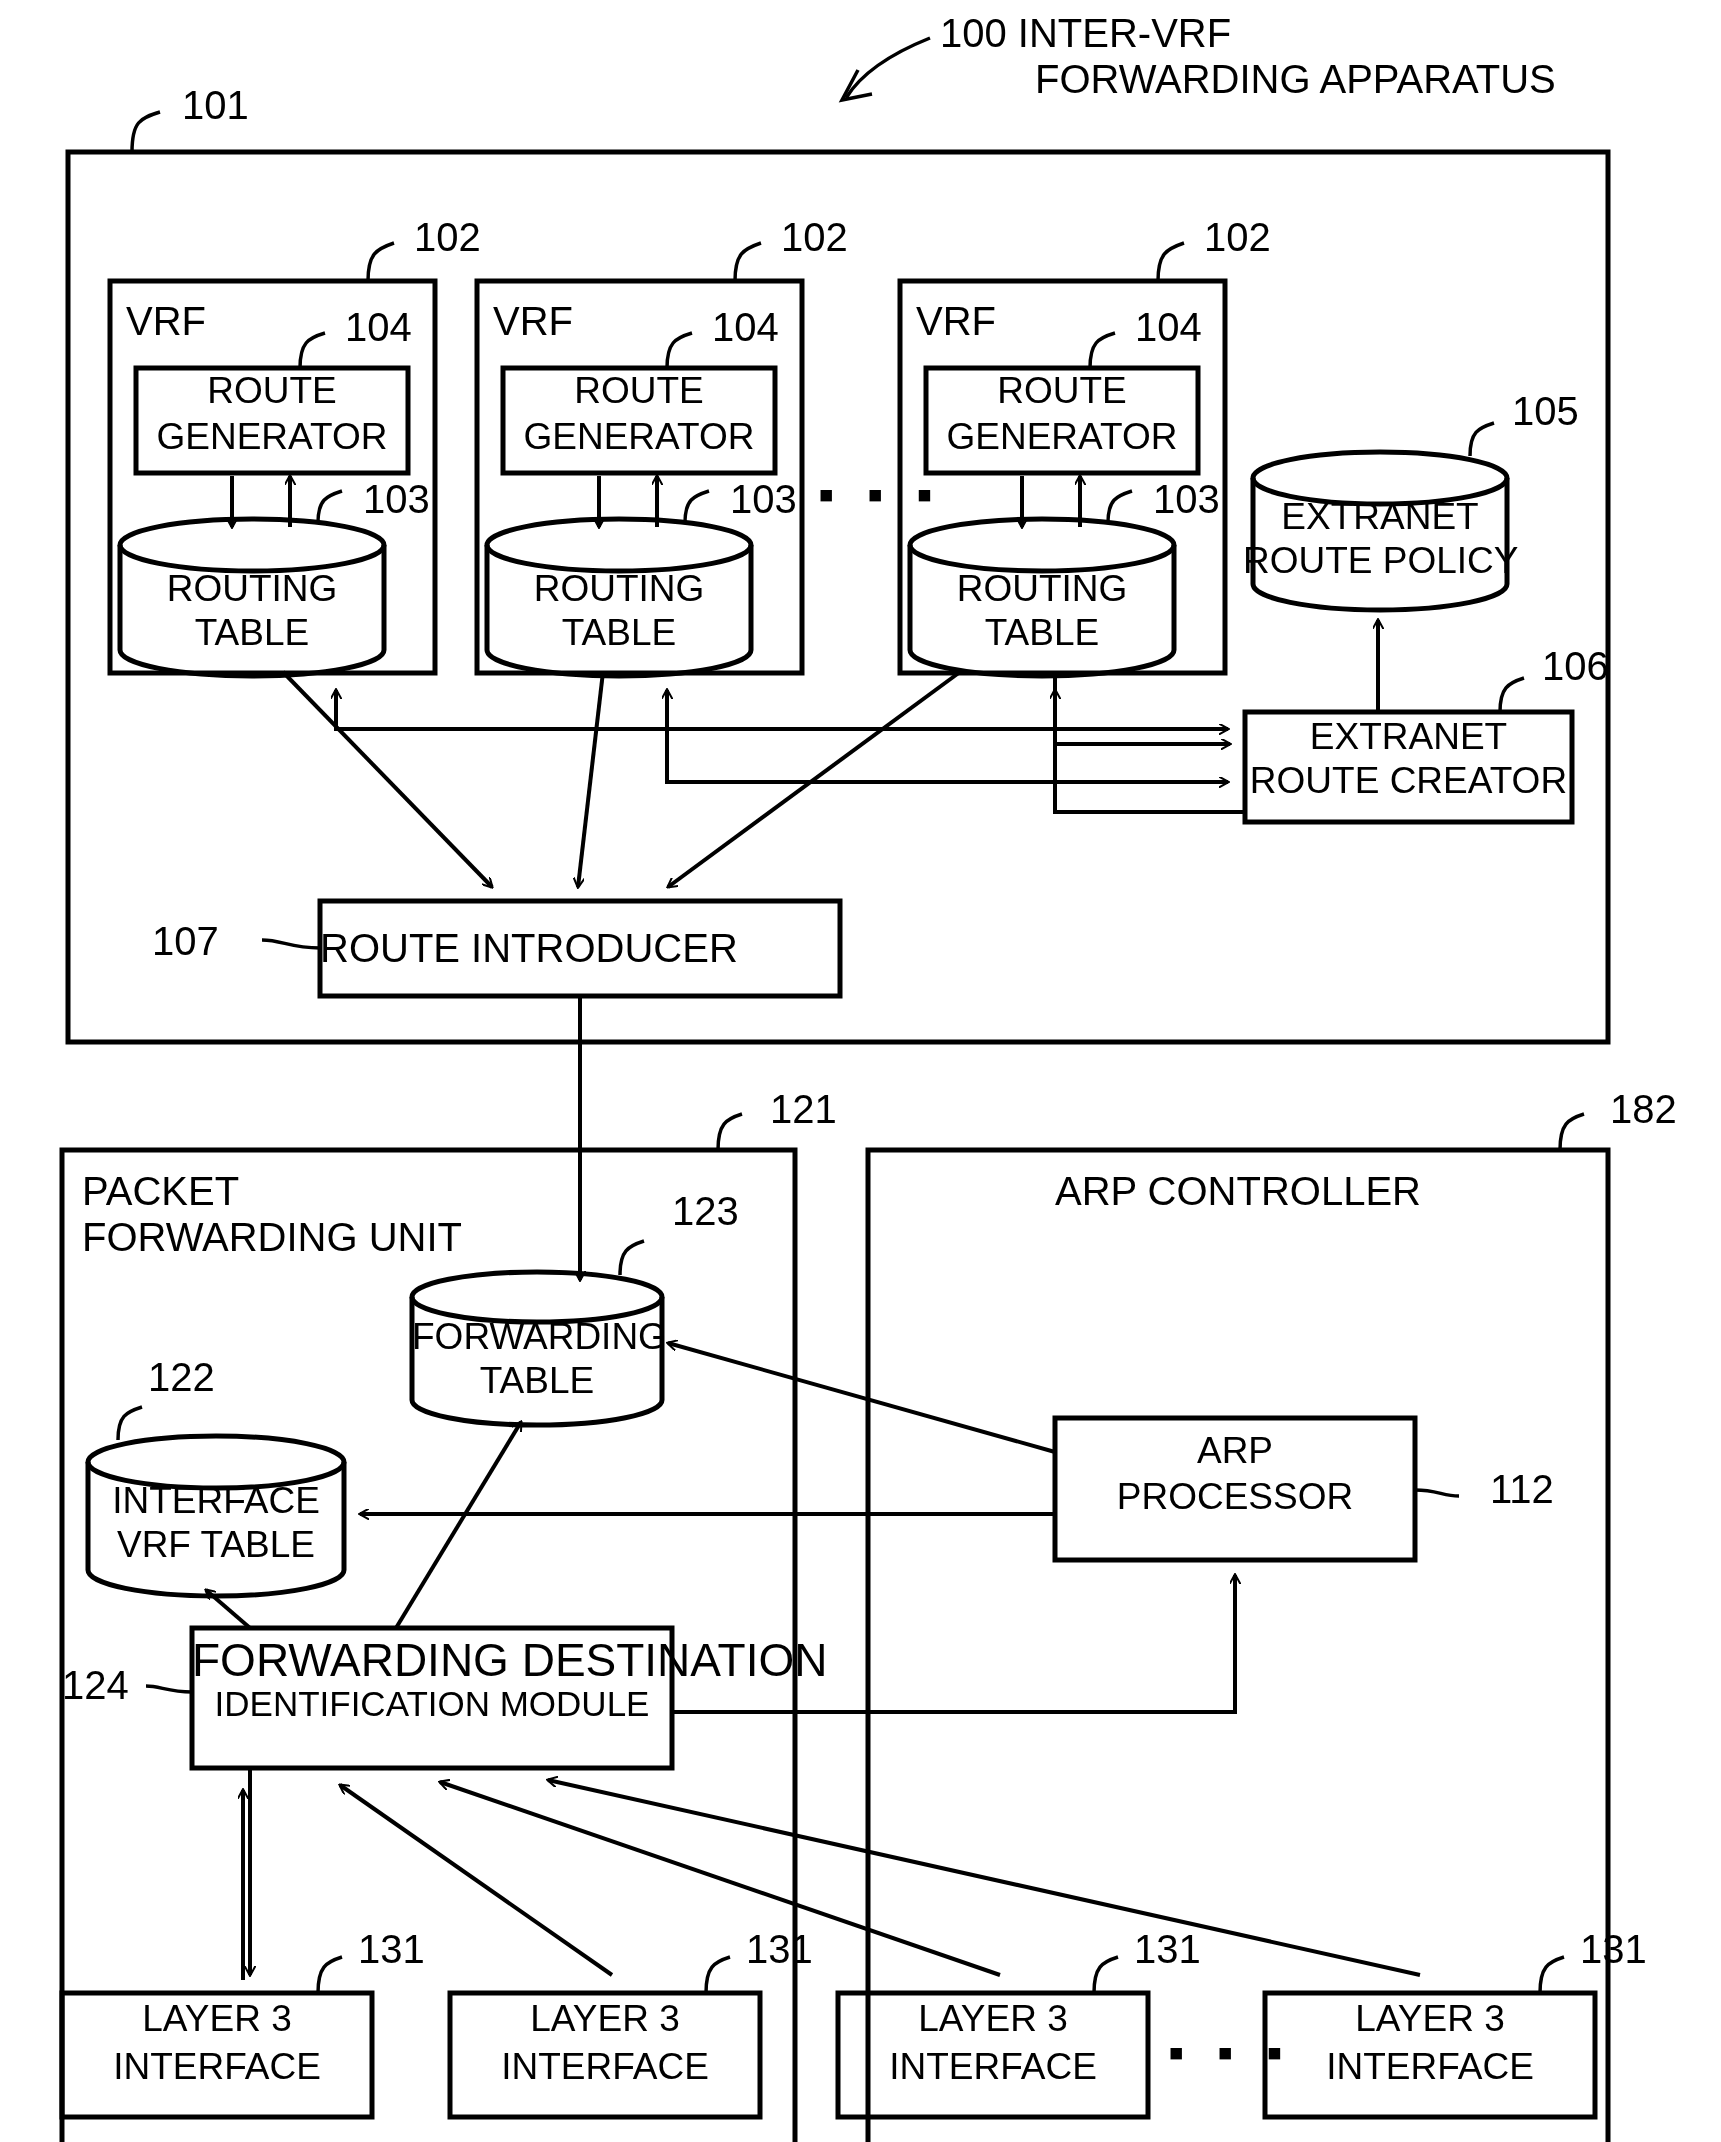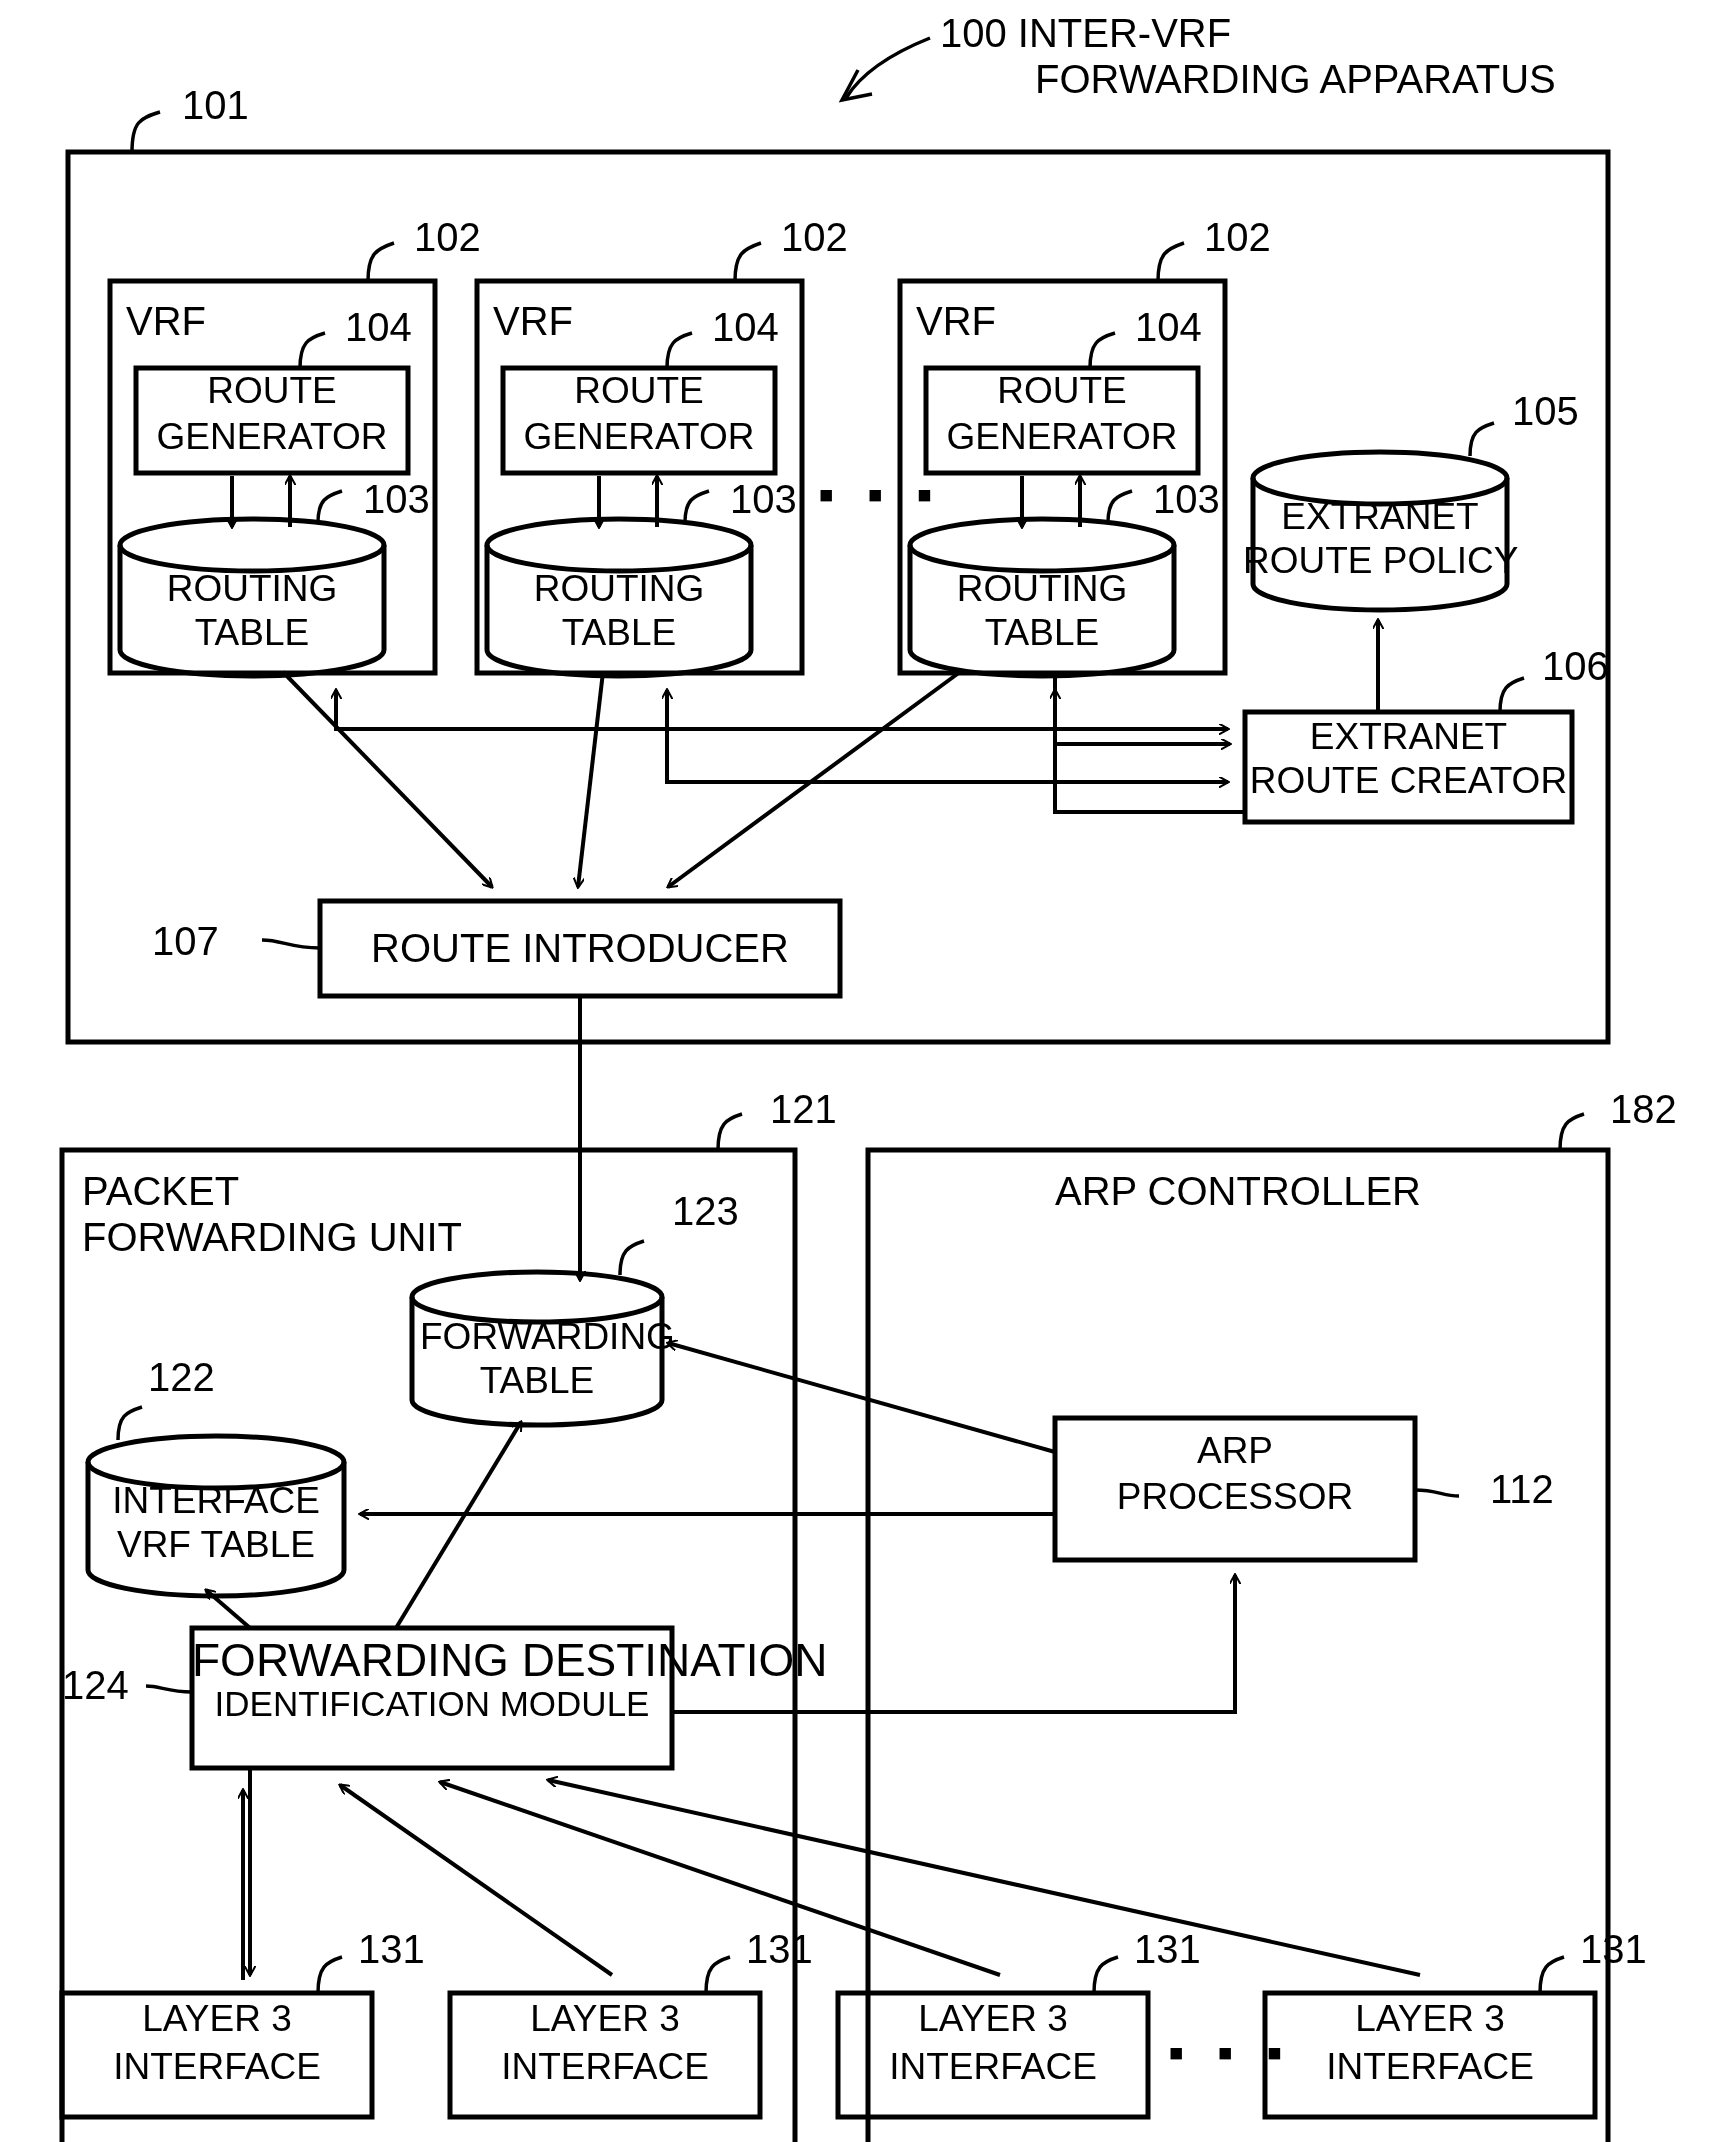--- a/index.html
+++ b/index.html
@@ -194,28 +194,28 @@
 
   <div class="lbl ref" style="left:1512px;top:390px;">105</div>
   <div class="lbl celltxt" style="left:1253px;top:498px;width:254px;">EXTRANET</div>
   <div class="lbl celltxt" style="left:1243px;top:542px;width:274px;">ROUTE POLICY</div>
 
   <div class="lbl ref" style="left:1542px;top:645px;">106</div>
   <div class="lbl celltxt" style="left:1245px;top:718px;width:327px;">EXTRANET</div>
   <div class="lbl celltxt" style="left:1243px;top:762px;width:331px;">ROUTE CREATOR</div>
 
   <div class="lbl ref" style="left:152px;top:920px;">107</div>
-  <div class="lbl boxtitle" style="left:320px;top:927px;width:520px;text-align:center;">ROUTE INTRODUCER</div>
+  <div class="lbl boxtitle" style="left:320px;top:927px;width:520px;text-align:left;">ROUTE INTRODUCER</div>
 
   <div class="lbl ref" style="left:770px;top:1088px;">121</div>
   <div class="lbl boxtitle" style="left:82px;top:1170px;">PACKET</div>
   <div class="lbl boxtitle" style="left:82px;top:1216px;">FORWARDING UNIT</div>
 
   <div class="lbl ref" style="left:672px;top:1190px;">123</div>
-  <div class="lbl celltxt" style="left:412px;top:1318px;width:250px;margin-left:8px;">FORWARDING</div>
+  <div class="lbl celltxt" style="left:412px;top:1318px;width:250px;">FORWARDING</div>
   <div class="lbl celltxt" style="left:412px;top:1362px;width:250px;">TABLE</div>
 
   <div class="lbl ref" style="left:148px;top:1356px;">122</div>
   <div class="lbl celltxt" style="left:88px;top:1482px;width:256px;">INTERFACE</div>
   <div class="lbl celltxt" style="left:88px;top:1526px;width:256px;">VRF TABLE</div>
 
   <div class="lbl ref" style="left:62px;top:1664px;">124</div>
   <div class="lbl celltxt" style="left:192px;top:1636px;width:480px;font-size:46px;">FORWARDING DESTINATION</div>
   <div class="lbl celltxt" style="left:192px;top:1686px;width:480px;font-size:35px;">IDENTIFICATION MODULE</div>
 

